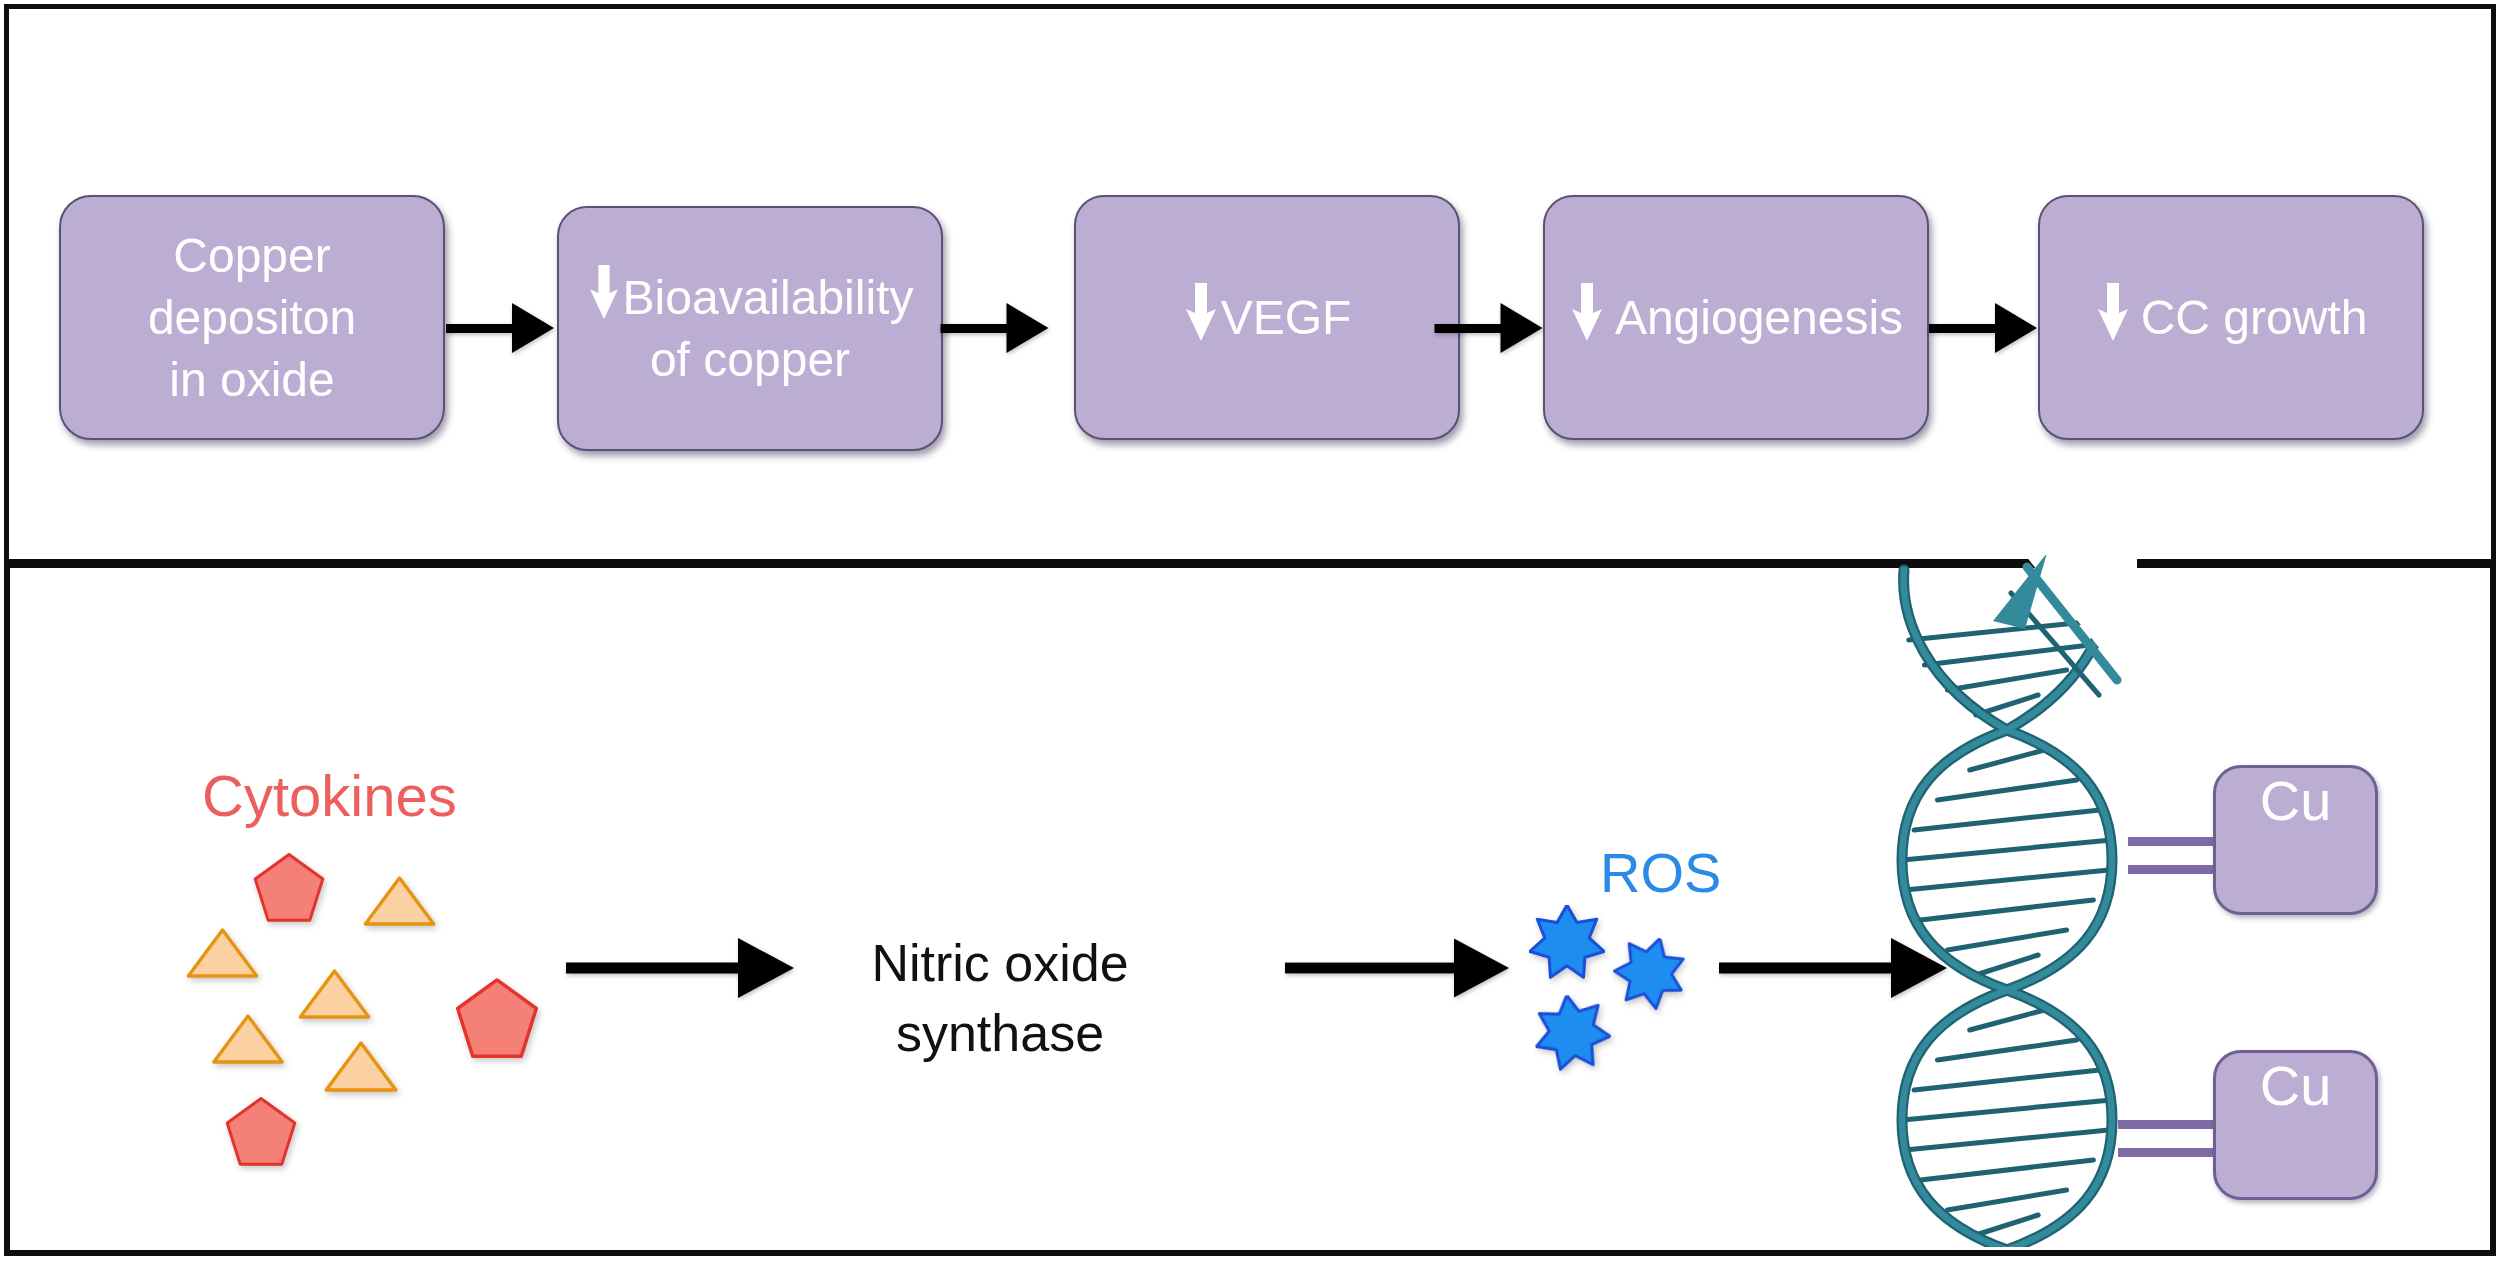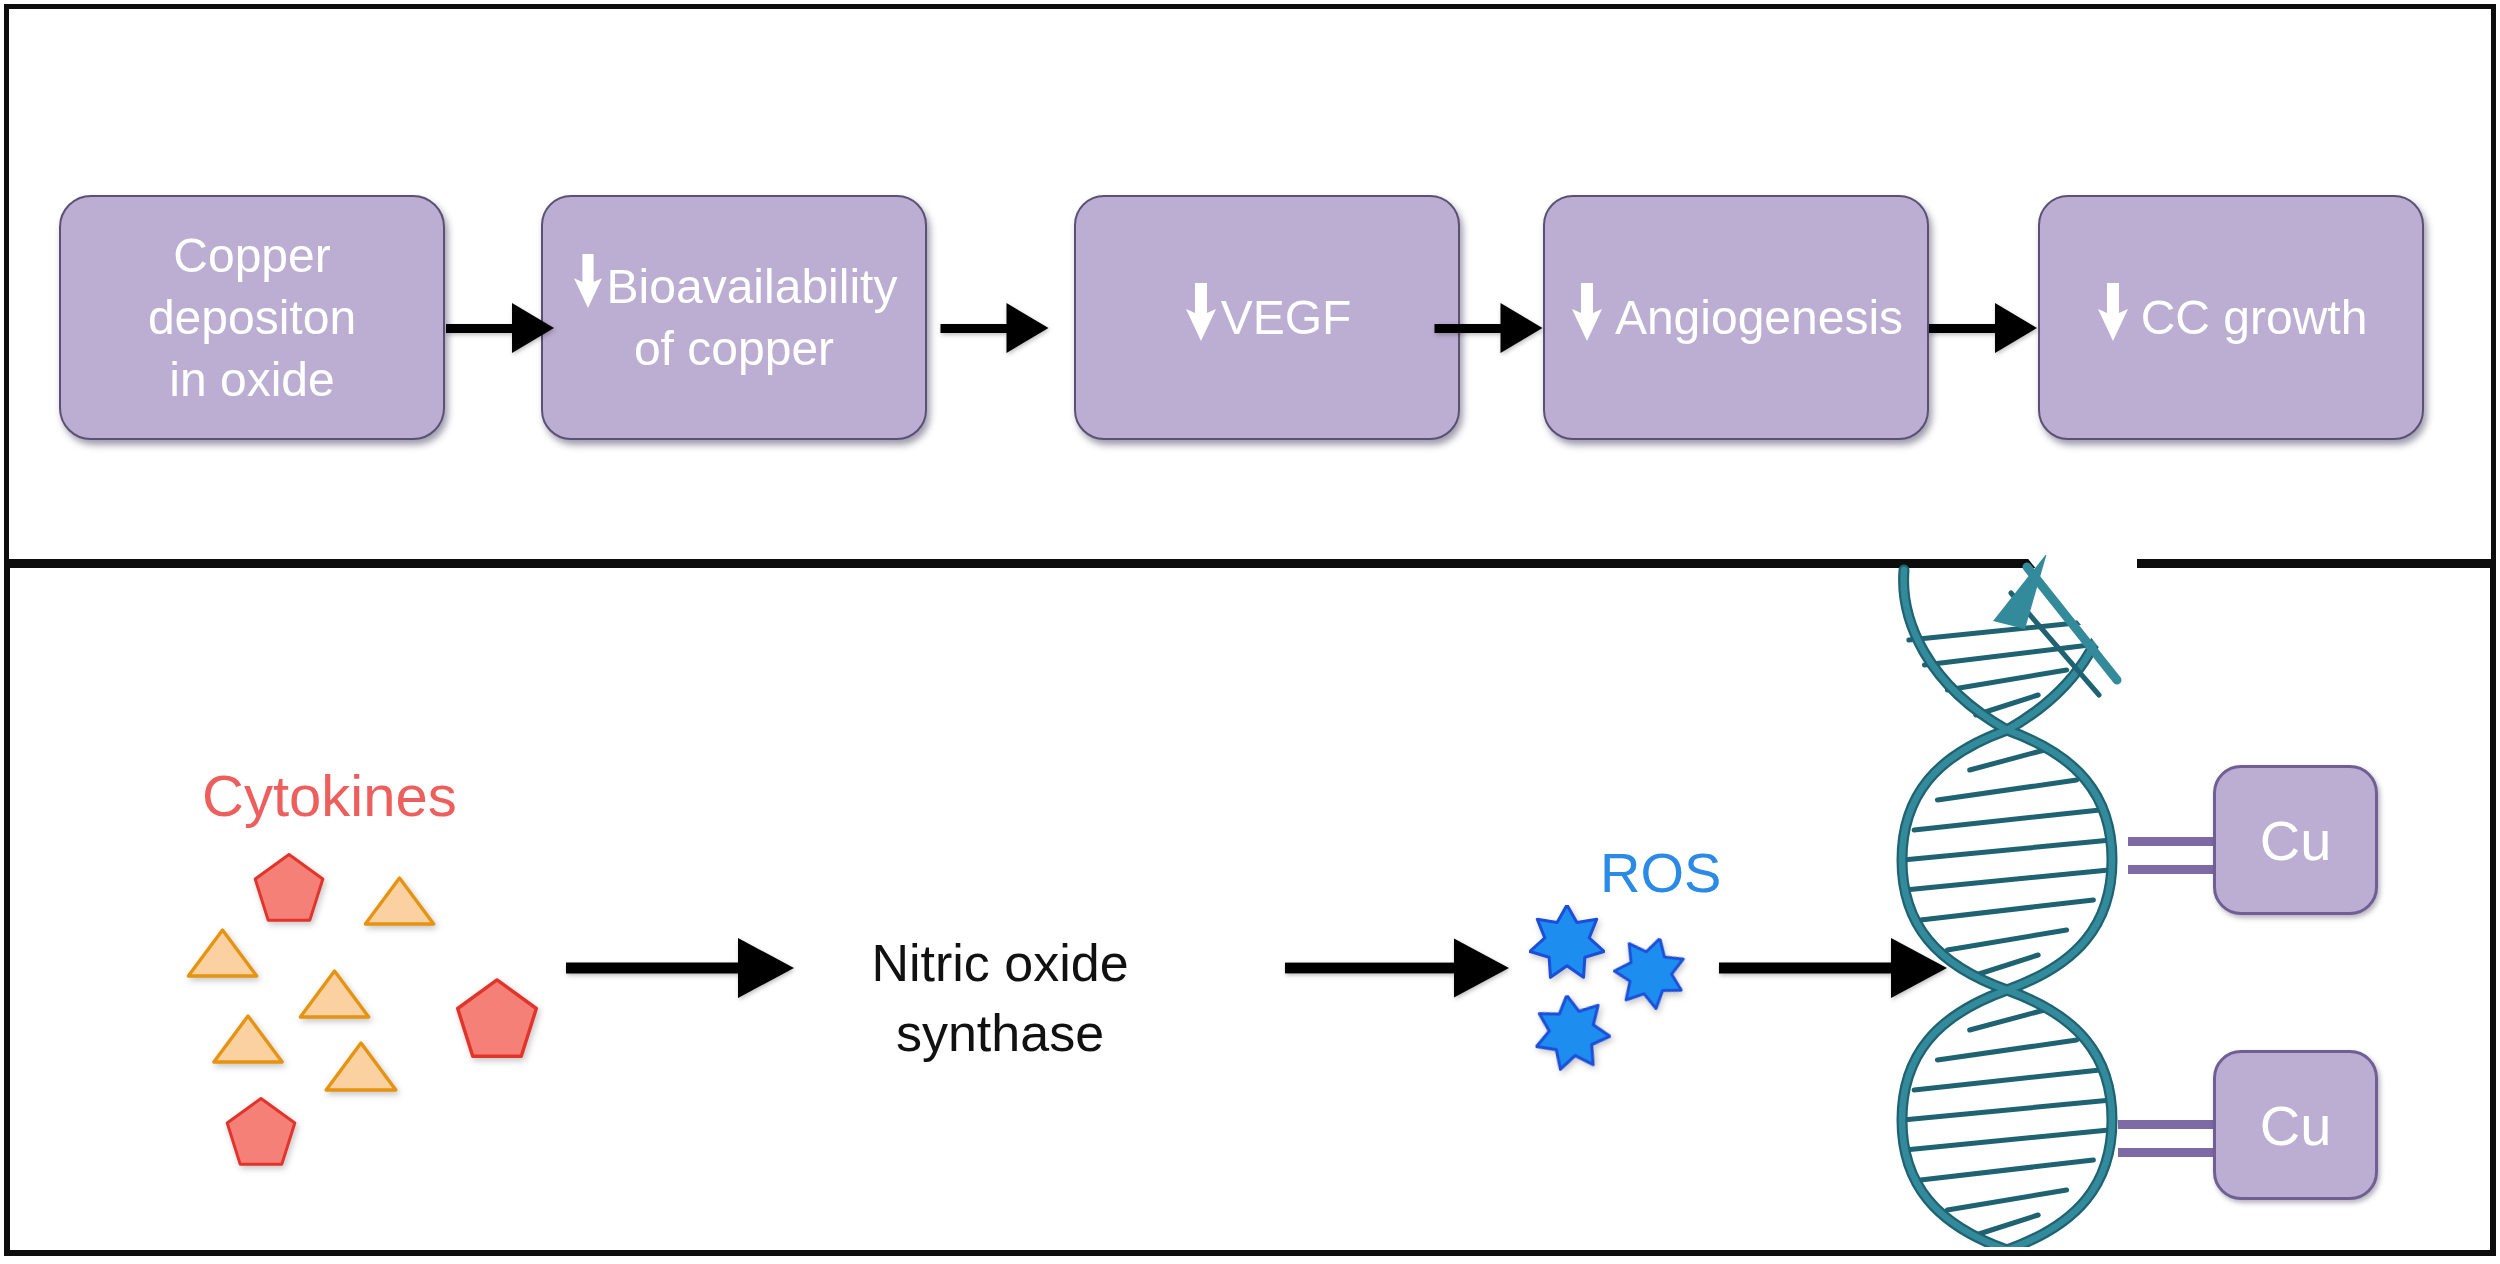--- a/index.html
+++ b/index.html
@@ -43,37 +43,37 @@
   #dna-wrap{position:absolute;left:1877px;top:555px;width:260px;height:692px;overflow:hidden;}
   .strand-core{fill:none;stroke:var(--dnadark);stroke-width:11;stroke-linecap:round;}
   .strand-hi{fill:none;stroke:var(--dna);stroke-width:6.5;stroke-linecap:round;}
   .rung{stroke:var(--dnadark);stroke-width:5;stroke-linecap:round;}
 
   
   .conn{position:absolute;height:9px;background:var(--connector);}
   .cu-box{position:absolute;left:2213px;width:165px;height:150px;box-sizing:border-box;
         background:var(--boxfill);border:3px solid var(--cuborder);border-radius:28px;
         box-shadow:2px 3px 5px rgba(45,35,70,.35);
-        display:flex;align-items:center;justify-content:center;
+        display:flex;align-items:flex-start;justify-content:center;
         color:var(--boxtext);font-size:56px;}
 </style>
 </head>
 <body>
 
 <div id="stage">
 
   <div id="panel-top" class="panel"></div>
 
   <div class="fbox" style="left:59px;border-radius:32px;">
     <div class="fline">Copper</div>
     <div class="fline">depositon</div>
     <div class="fline">in oxide</div>
   </div>
 
-  <div class="fbox" style="left:541px;">
+  <div class="fbox" style="left:557px;margin-top:11px;">
     <div class="fline">
       <svg class="darr tight" width="34" height="54" viewBox="0 0 36 58">
         <path fill="#ffffff" d="M12,0 H24 V30 L33,26 L18,58 L3,26 L12,30 Z"></path>
       </svg>
       <span>Bioavailability</span>
     </div>
     <div class="fline">of copper</div>
   </div>
 
   <div class="fbox" style="left:1074px;">

